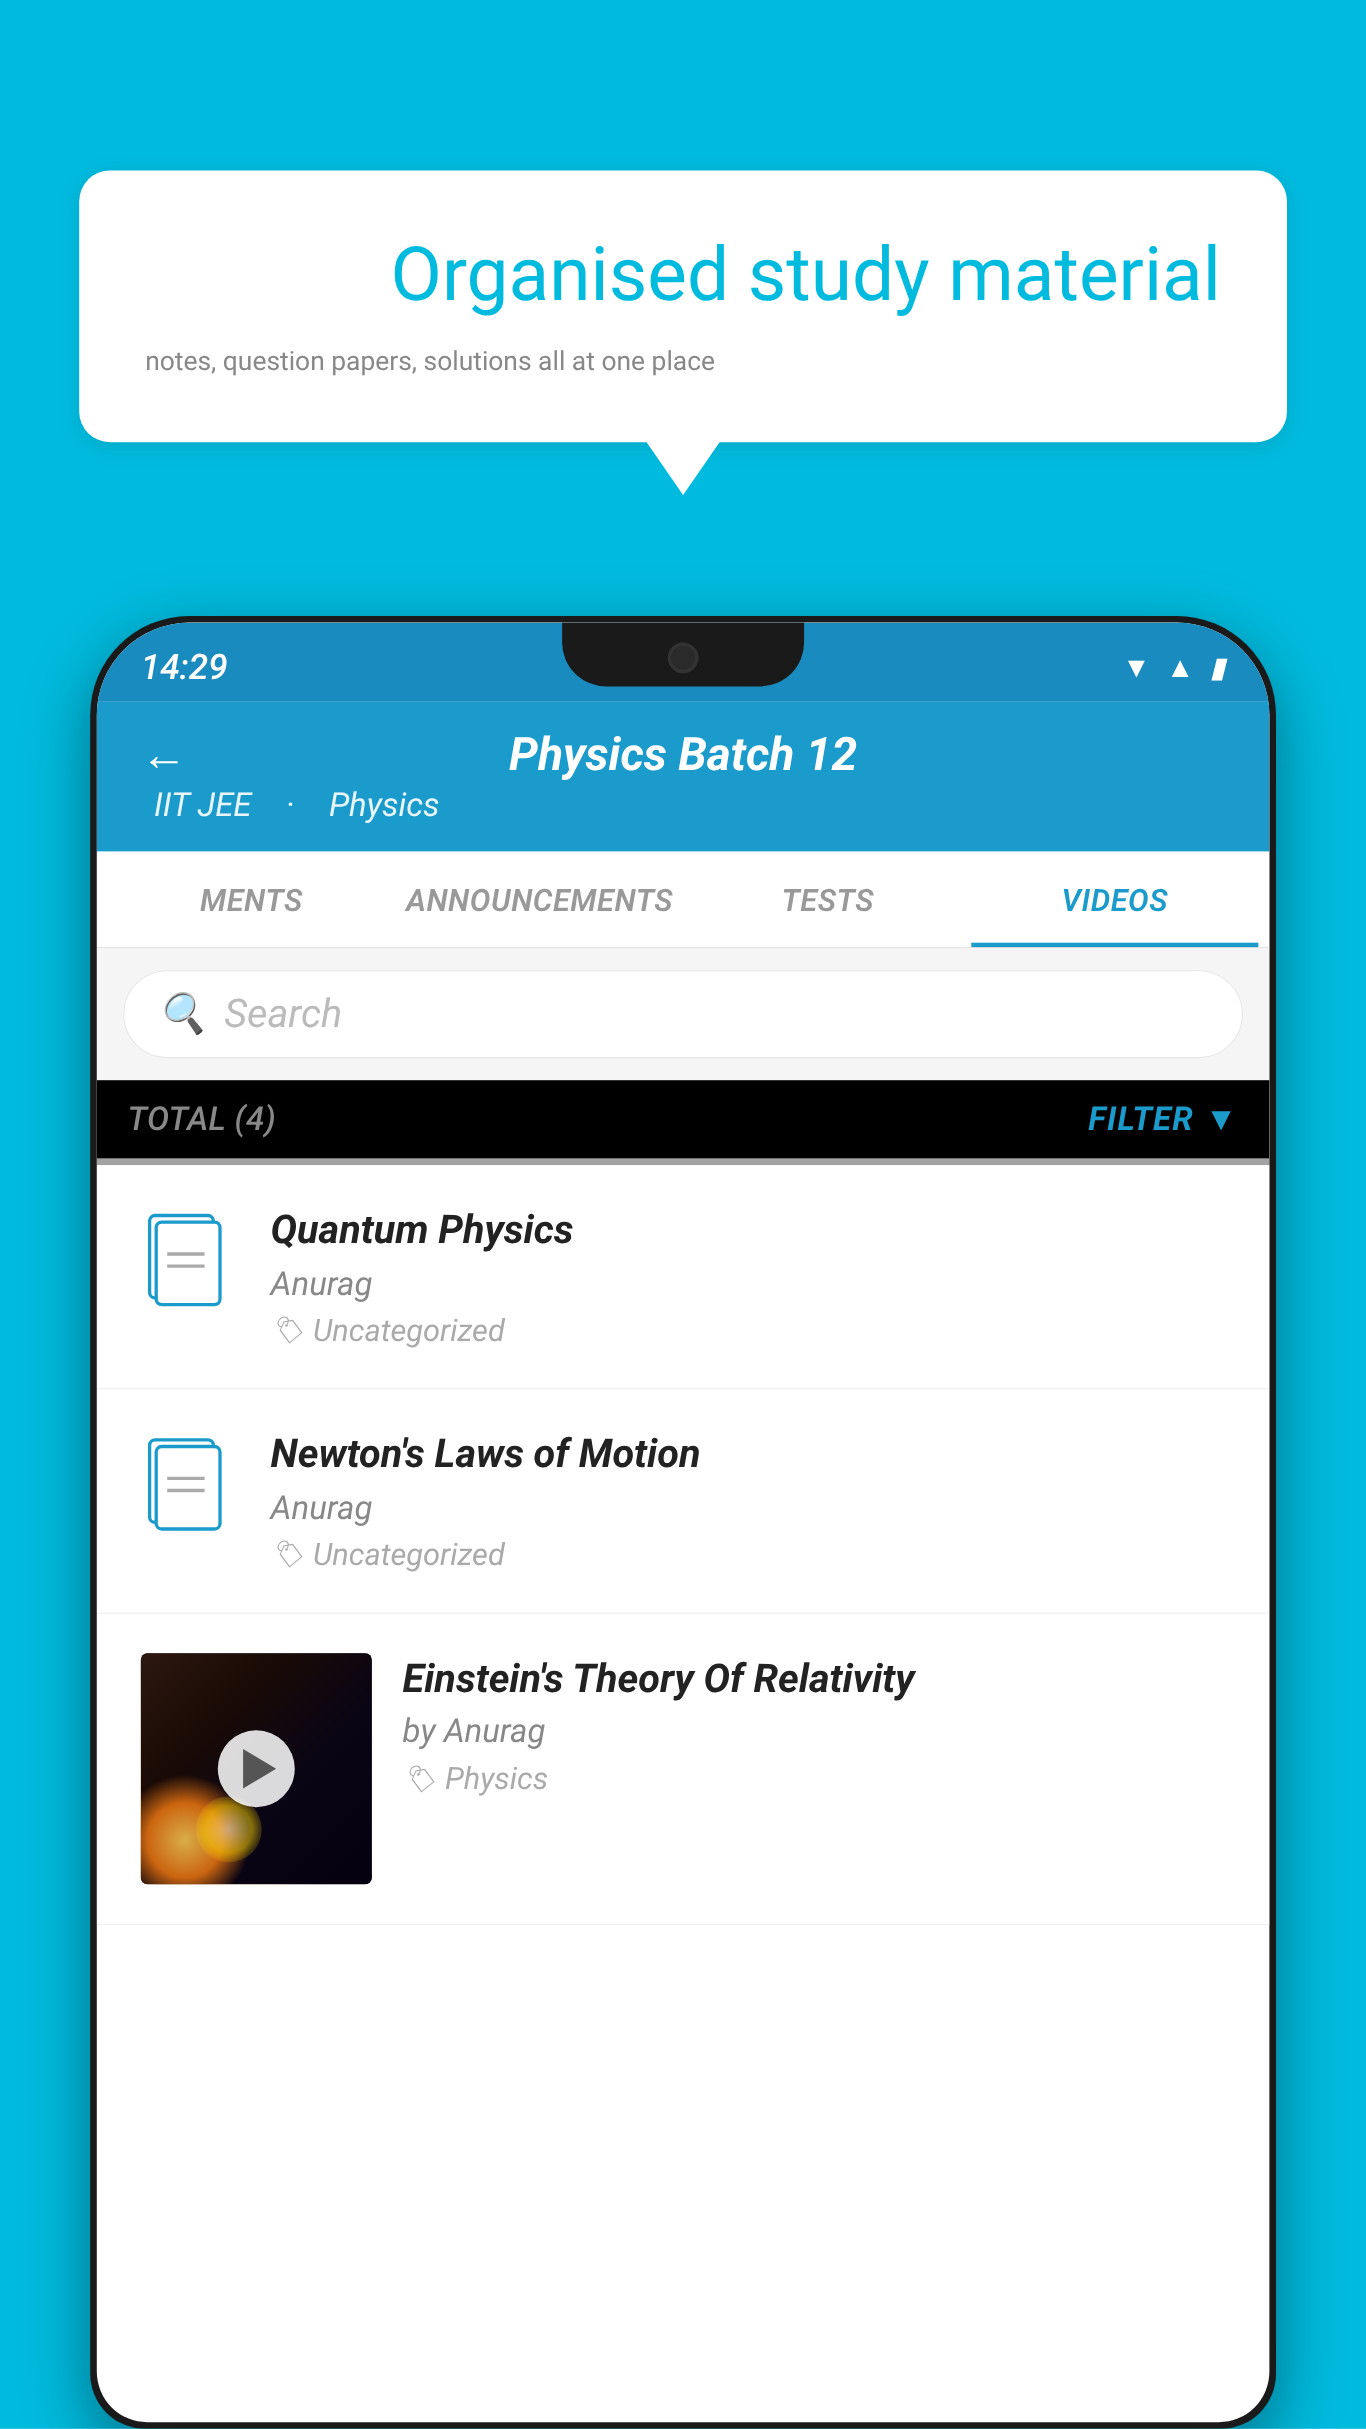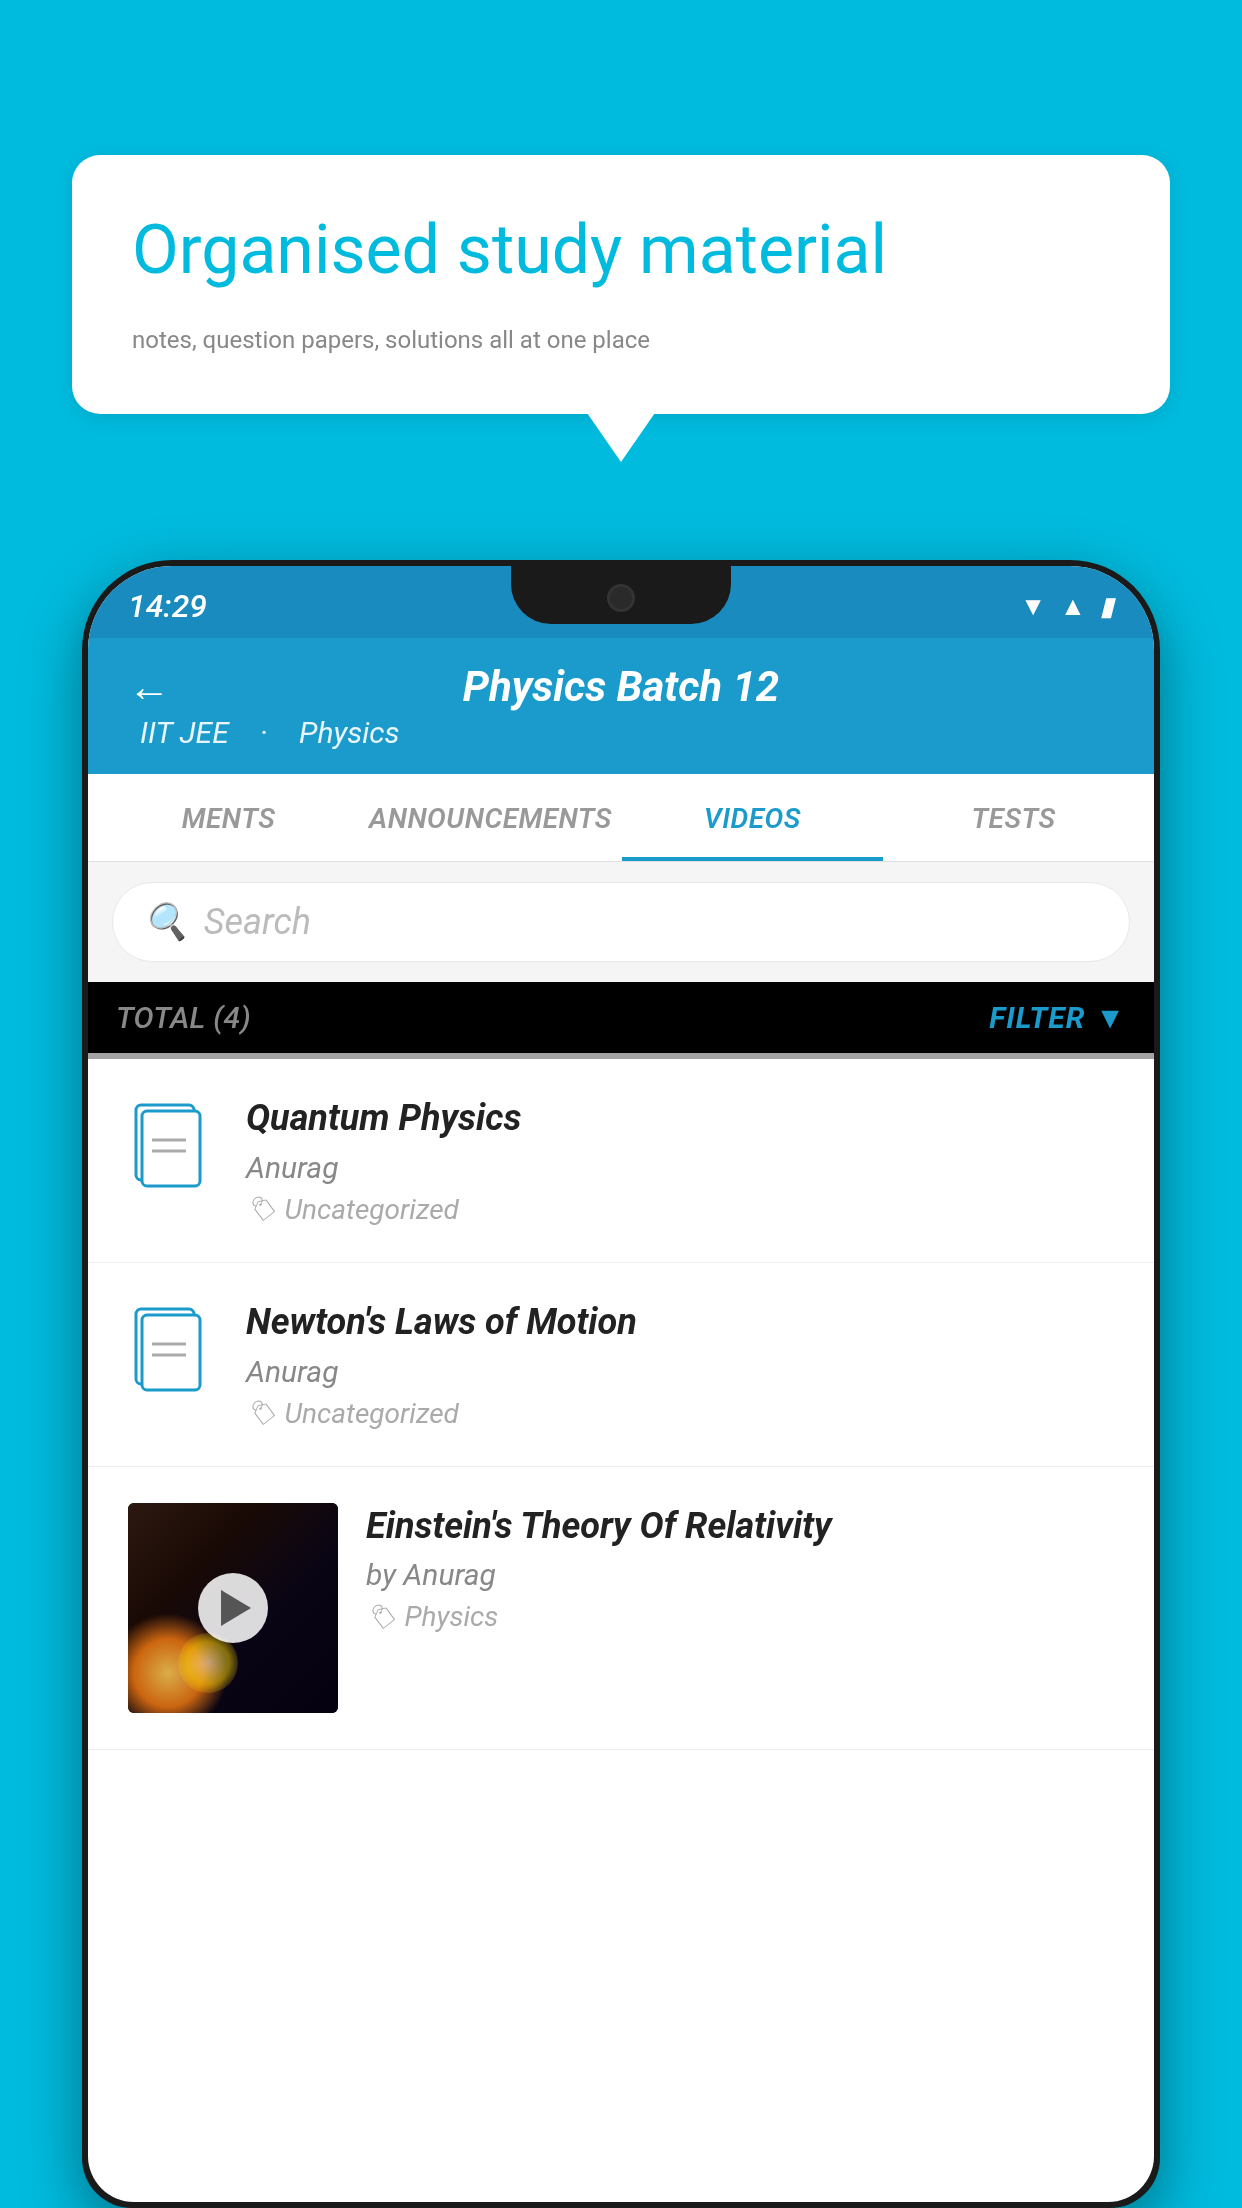--- a/index.html
+++ b/index.html
@@ -33,21 +33,22 @@
       transform: translateX(-50%);
       border-left: 36px solid transparent;
       border-right: 36px solid transparent;
       border-top: 52px solid white;
     }
     .speech-bubble-title {
       font-size: 68px;
       font-weight: 400;
       color: #00BBDE;
       line-height: 1.2;
-      margin-bottom: 34px;
+      margin-bottom: 22px;
+      text-align: right;
     }
     .speech-bubble-sub {
       font-size: 24px;
       color: #888;
       font-weight: 400;
     }
 
     
     .phone-frame {
       position: absolute;
@@ -374,22 +375,22 @@
       <div class="header-subtitle">
         <span>IIT JEE</span>
         <span> · </span>
         <span>Physics</span>
       </div>
     </div>
 
     <div class="tabs-bar">
       <div class="tab-item">MENTS</div>
       <div class="tab-item">ANNOUNCEMENTS</div>
+      <div class="tab-item">TESTS</div>
       <div class="tab-item active">VIDEOS</div>
-      <div class="tab-item">TESTS</div>
     </div>
 
     <div class="search-bar-wrap">
       <div class="search-bar">
         <span class="search-icon-el">🔍</span>
         <span class="search-input-text">Search</span>
       </div>
     </div>
 
     <div class="filter-bar">

